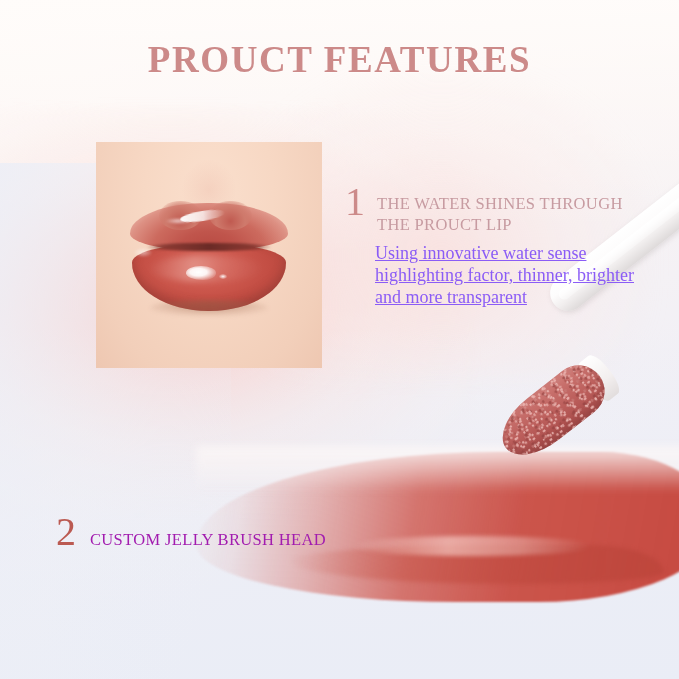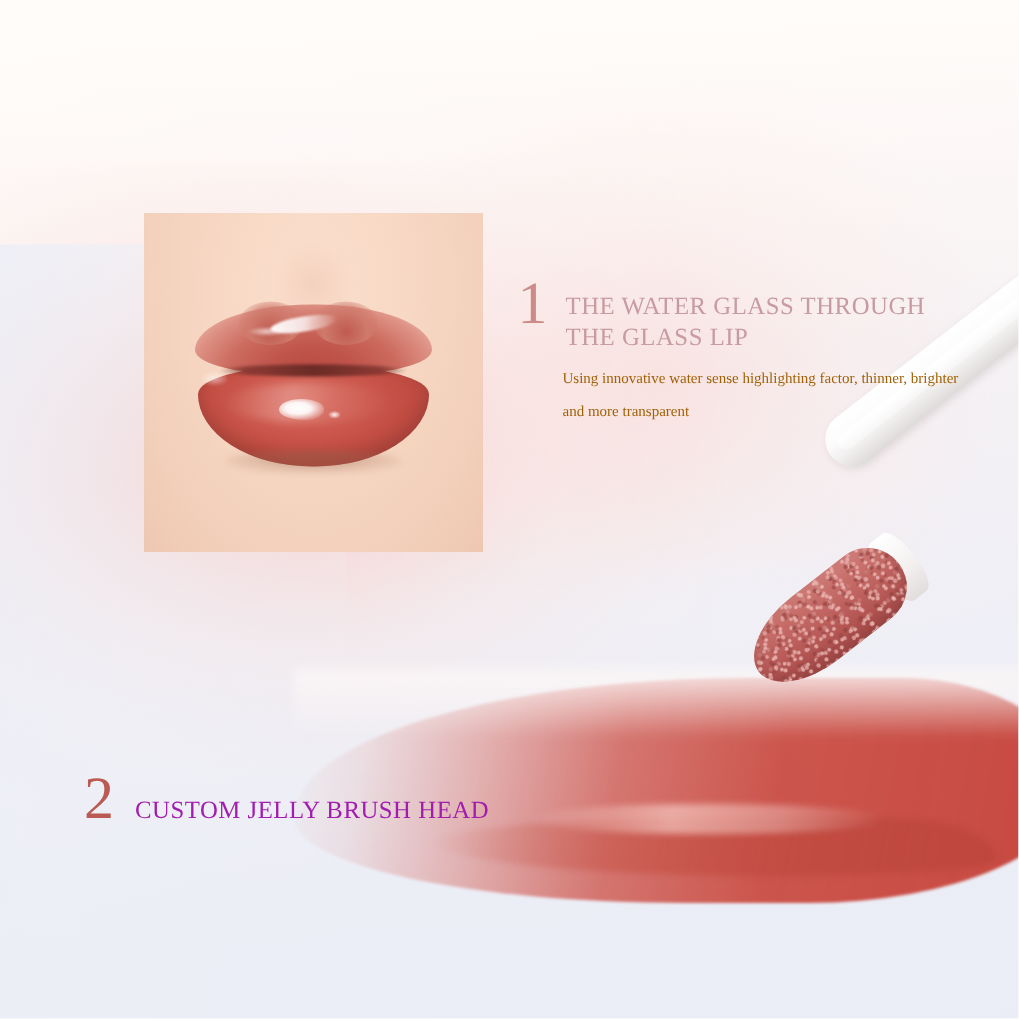--- a/index.html
+++ b/index.html
@@ -421,43 +421,45 @@
     padding-top: 8px;
   }
   .feature-2 .head-text {
     color: #a21caf;
     padding-left: 34px;
     padding-top: 14px;
   }
 
   .feat-body {
     display: block;
-    font-size: 10px;
+    font-size: 18px;
     line-height: 22px;
-    color: #a16207;
+    color: #8b5cf6;
     padding-left: 30px;
     padding-top: 7px;
+    text-decoration: underline;
   }
   .feature-2 .feat-body {
     padding-left: 32px;
     padding-top: 12px;
   }
 </style>
 </head>
 <body>
 
 <div id="page">
 
   <div class="bg-base"></div>
   <div class="bg-warm-top"></div>
   <div class="bg-pink-glow"></div>
   <div class="bg-pink-glow2"></div>
   <div class="bg-cool-bottom"></div>
   <div class="bg-cool-left"></div>
 
+  <div class="title">PROUCT FEATURES</div>
 
   <div class="flower-wrap">
     <div class="flower">
       <div class="petal" style="left:58px; top:0px; width:110px; height:108px;"></div>
       <div class="petal" style="left:0px; top:56px; width:112px; height:110px;"></div>
       <div class="petal" style="left:114px; top:56px; width:112px; height:110px;"></div>
       <div class="petal" style="left:22px; top:112px; width:106px; height:106px;"></div>
       <div class="petal" style="left:98px; top:112px; width:106px; height:106px;"></div>
       <div class="petal" style="left:40px; top:42px; width:146px; height:140px;"></div>
     </div>
@@ -491,21 +493,21 @@
     <div class="wand-stick"></div>
     <div class="wand-stick-hl"></div>
     <div class="wand-collar"></div>
     <div class="wand-tip"></div>
     <div class="wand-tip-fuzz"></div>
   </div>
 
   <div class="feature feature-1">
     <div class="feat-head">
       <span class="num num-1">1</span>
-      <span class="head-text">THE WATER GLASS THROUGH THE GLASS LIP</span>
+      <span class="head-text">THE WATER SHINES THROUGH THE PROUCT LIP</span>
     </div>
     <span class="feat-body">Using innovative water sense highlighting factor, thinner, brighter and more transparent</span>
   </div>
 
   <div class="feature feature-2">
     <div class="feat-head">
       <span class="num num-2">2</span>
       <span class="head-text">CUSTOM JELLY BRUSH HEAD</span>
     </div>
   </div>

